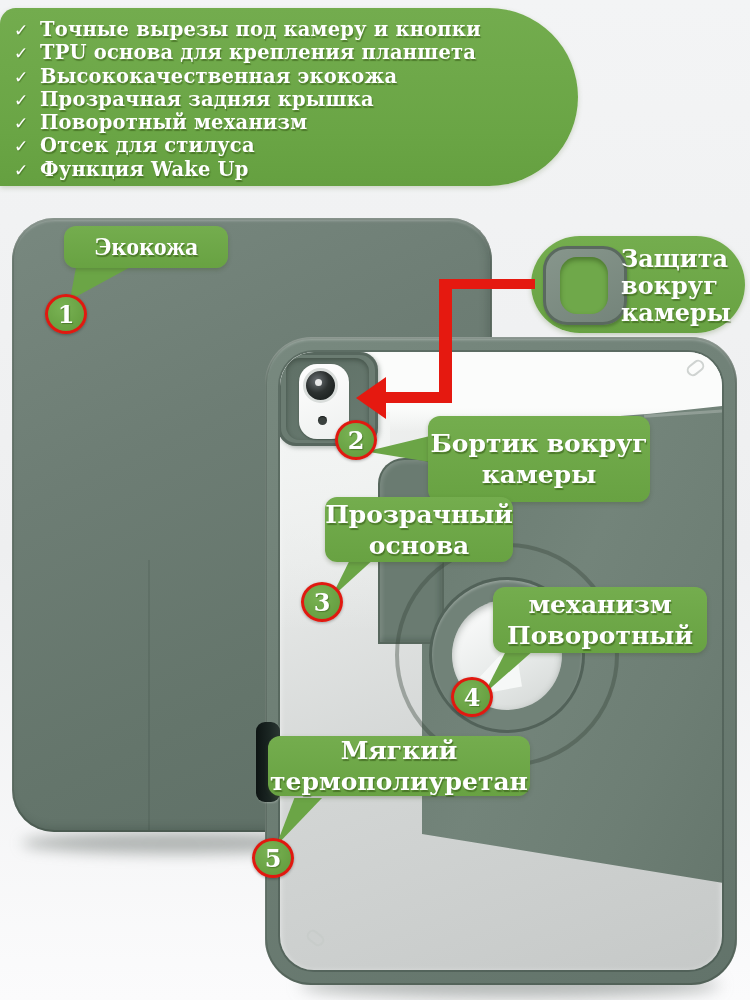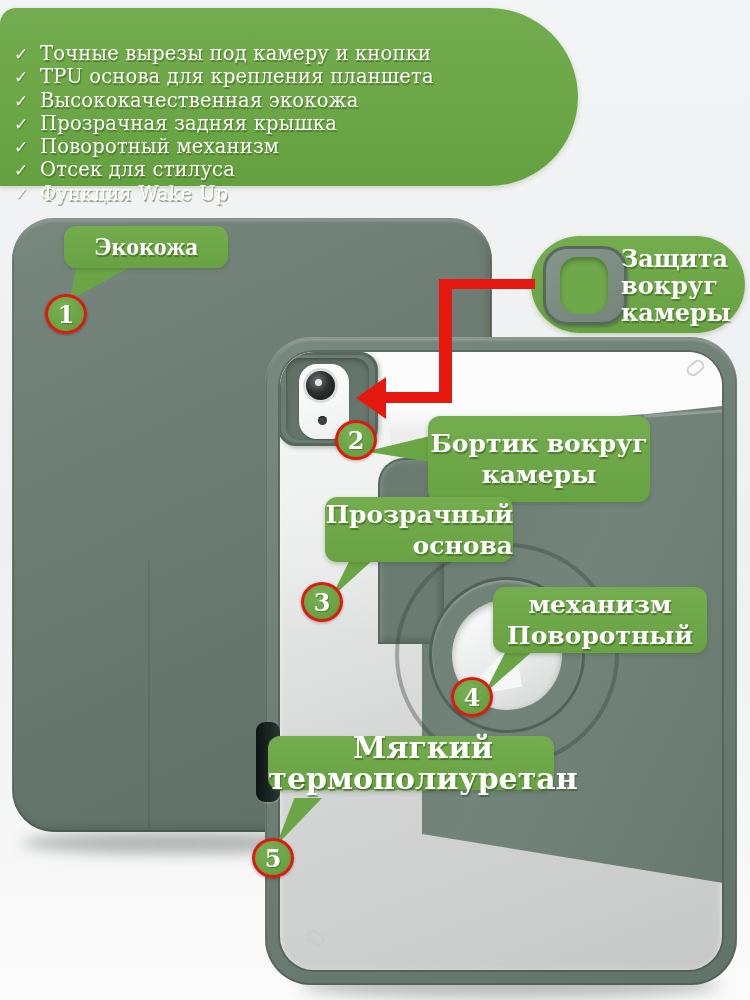--- a/index.html
+++ b/index.html
@@ -10,22 +10,22 @@
 
   
   .feature-panel{left:0;top:8px;width:578px;height:178px;z-index:15;
     background:linear-gradient(180deg,#73ac4e 0%,#6aa545 70%,#65a040 100%);
     border-radius:16px 90px 90px 0;
     padding:10px 26px 6px 14px;box-sizing:border-box;
     box-shadow:0 2px 5px rgba(90,120,60,.25);}
   .feature-row{display:flex;align-items:baseline;height:23.3px;}
   .check{width:26px;flex:0 0 26px;color:#fff;font-family:"DejaVu Sans","Liberation Sans",sans-serif;
     font-size:17px;font-weight:400;text-shadow:1px 1px 1px rgba(47,82,16,.45);}
-  .feature-text{color:#fff;font-weight:400;font-size:19.5px;letter-spacing:.2px;
-    text-shadow:1px 2px 1px rgba(47,82,16,.5);white-space:nowrap;margin-top:24px;}
+  .feature-text{color:#fff;font-weight:700;font-size:19.5px;letter-spacing:.2px;
+    text-shadow:1px 2px 1px rgba(47,82,16,.5);white-space:nowrap;}
 
   
   .case1-shadow{left:22px;top:832px;width:310px;height:22px;border-radius:50%;
     background:rgba(108,116,112,.5);filter:blur(7px);z-index:2;}
   .case1{left:12px;top:218px;width:480px;height:614px;border-radius:42px;z-index:3;
     background:linear-gradient(155deg,#78887f 0%,#6d7d74 35%,#64756b 70%,#5e6f66 100%);
     box-shadow:inset 0 3px 3px rgba(255,255,255,.28), inset 0 0 0 2px rgba(42,57,48,.28),
                inset -4px -4px 8px rgba(40,55,46,.25);}
   .case1-crease{left:148px;top:560px;width:2px;height:270px;background:rgba(33,46,38,.12);z-index:4;}
 
@@ -200,33 +200,33 @@
     <div>Экокожа</div>
   </div>
   <div class="abs tail" style="left:70px;top:264px;width:66px;height:36px;clip-path:polygon(10% 0,100% 0,0 100%);"></div>
 
   <div class="abs callout" style="left:428px;top:416px;width:222px;height:86px;font-size:25px;line-height:31px;">
     <div>Бортик вокруг</div>
     <div>камеры</div>
   </div>
   <div class="abs tail" style="left:366px;top:436px;width:64px;height:26px;clip-path:polygon(100% 0,100% 100%,0 60%);"></div>
 
-  <div class="abs callout" style="left:325px;top:497px;width:188px;height:65px;font-size:25px;line-height:31px;align-items:flex-end;">
+  <div class="abs callout" style="left:325px;top:497px;width:188px;height:65px;font-size:25px;line-height:31px;">
     <div>Прозрачный</div>
     <div>основа</div>
   </div>
   <div class="abs tail" style="left:331px;top:558px;width:44px;height:40px;clip-path:polygon(100% 0,45% 0,0 100%);"></div>
 
   <div class="abs callout" style="left:493px;top:587px;width:214px;height:66px;font-size:25px;line-height:31px;">
     <div>механизм</div>
     <div>Поворотный</div>
   </div>
   <div class="abs tail" style="left:484px;top:650px;width:50px;height:44px;clip-path:polygon(100% 0,45% 0,0 100%);"></div>
 
-  <div class="abs callout" style="left:268px;top:736px;width:262px;height:54px;font-size:30px;line-height:31px;padding-left:24px;">
+  <div class="abs callout" style="left:268px;top:736px;width:262px;height:60px;font-size:25px;line-height:31px;">
     <div>Мягкий</div>
     <div>термополиуретан</div>
   </div>
   <div class="abs tail" style="left:276px;top:798px;width:46px;height:48px;clip-path:polygon(100% 0,40% 0,0 100%);"></div>
 
   <div class="abs marker" style="left:45px;top:294px;">1</div>
   <div class="abs marker" style="left:335px;top:420px;">2</div>
   <div class="abs marker" style="left:301px;top:582px;">3</div>
   <div class="abs marker" style="left:451px;top:677px;">4</div>
   <div class="abs marker" style="left:252px;top:838px;">5</div>

